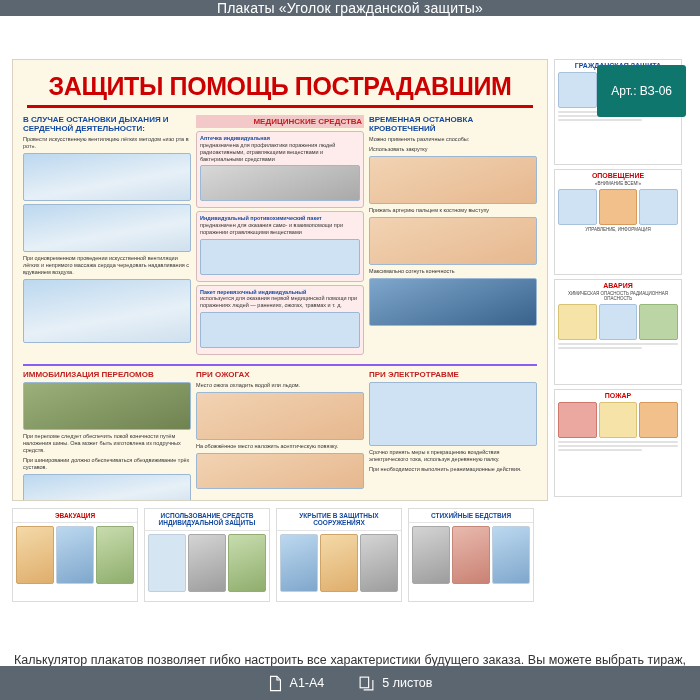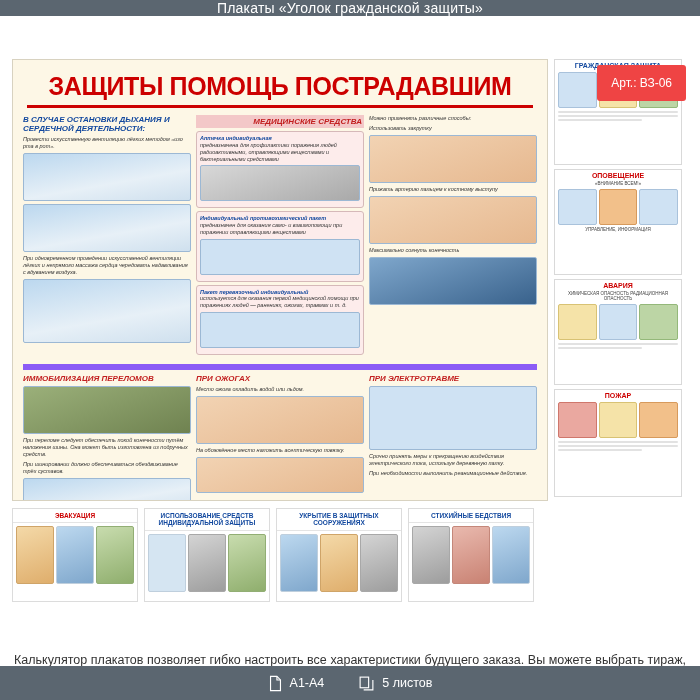--- a/index.html
+++ b/index.html
@@ -42,21 +42,21 @@
     text-align:center;
     color:#cc0000;
     font-weight:bold;
     font-size:25px;
     letter-spacing:-.4px;
     padding:12px 0 4px 0;
     font-family:"Liberation Sans", sans-serif;
   }
   .rule{height:3px;background:#cc0000;margin:0 14px 7px 14px;}
   .poster-body{display:flex;gap:5px;padding:0 10px;}
-  .col{flex:1;font-style:italic;}
+  .col{flex:1;}
   .sec-h{
     font-size:8px;font-weight:bold;color:#12489e;
     line-height:1.15;margin-bottom:3px;text-transform:uppercase;
   }
   .sec-h.red{color:#c21f1f;}
   .sec-h.center{text-align:right;background:#f3c8c8;padding:2px;}
   .txt{font-size:5.5px;line-height:1.25;color:#333;margin-bottom:3px;}
   .imgbox{
     background:#cfe2f3;border:1px solid #9cb8d4;border-radius:2px;
     height:46px;margin-bottom:3px;position:relative;overflow:hidden;
@@ -68,21 +68,21 @@
   .imgbox.green{background:linear-gradient(160deg,#9bb07a 0%,#6f8250 100%);}
   .imgbox.blue{background:linear-gradient(160deg,#7fa7cc 0%,#39628c 100%);}
   .imgbox.grey{background:linear-gradient(160deg,#d8d8d8 0%,#a9a9a9 100%);}
   .midbox{
     border:1px solid #d6b9b9;background:#fdeceb;border-radius:3px;
     padding:3px;margin-bottom:3px;
   }
   .midbox .t{font-size:5.5px;font-weight:bold;color:#12489e;line-height:1.2;}
   .poster-sub{
     margin:6px 10px 0 10px;
-    border-top:6px solid #8b5cf6;padding-top:4px;
+    border-top:2px solid #8b5cf6;padding-top:4px;
   }
   .subrow{display:flex;gap:5px;}
 
   
   .sidecol{width:128px;display:flex;flex-direction:column;gap:4px;}
   .mini{
     background:#ffffff;border:1px solid #d9d9d9;position:relative;overflow:hidden;
   }
   .mini-h{
     font-size:7px;font-weight:bold;text-align:center;color:#c00;
@@ -96,22 +96,22 @@
   .mini-cell.g{background:#bcd5a5;border-color:#94b87a;}
   .mini-cell.o{background:#f2c08a;border-color:#d79a5c;}
   .mini-cell.r{background:#eaa8a0;border-color:#cf776c;}
   .mini-lines{padding:0 3px 3px 3px;}
   .line{height:2px;background:#e2e2e2;margin-bottom:2px;border-radius:1px;}
   .line.s{width:70%;}
 
   
   .art-badge{
     position:absolute;top:14px;right:14px;
-    background:#ef4444;color:#fff;border-radius:3px;
-    font-size:12px;padding:11px 14px;
+    background:#0f766e;color:#fff;border-radius:3px;
+    font-size:12px;padding:19px 14px;
     z-index:5;
   }
 
   
   .thumbs{display:flex;gap:6px;margin-top:7px;}
   .thumb{
     width:124px;height:92px;background:#ffffff;border:1px solid #dcdcdc;
     overflow:hidden;position:relative;
   }
   .thumb-h{
@@ -187,20 +187,21 @@
               <div class="imgbox short"></div>
             </div>
             <div class="midbox">
               <div class="t">Пакет перевязочный индивидуальный</div>
               <div class="txt">используется для оказания первой медицинской помощи при поражениях людей — ранениях, ожогах, травмах и т. д.</div>
               <div class="imgbox short"></div>
             </div>
           </div>
 
           <div class="col">
+            <div class="sec-h">ВРЕМЕННАЯ ОСТАНОВКА КРОВОТЕЧЕНИЙ</div>
             <div class="txt">Можно применять различные способы:</div>
             <div class="txt">Использовать закрутку</div>
             <div class="imgbox skin"></div>
             <div class="txt">Прижать артерию пальцем к костному выступу</div>
             <div class="imgbox skin"></div>
             <div class="txt">Максимально согнуть конечность</div>
             <div class="imgbox blue"></div>
           </div>
         </div>
 

